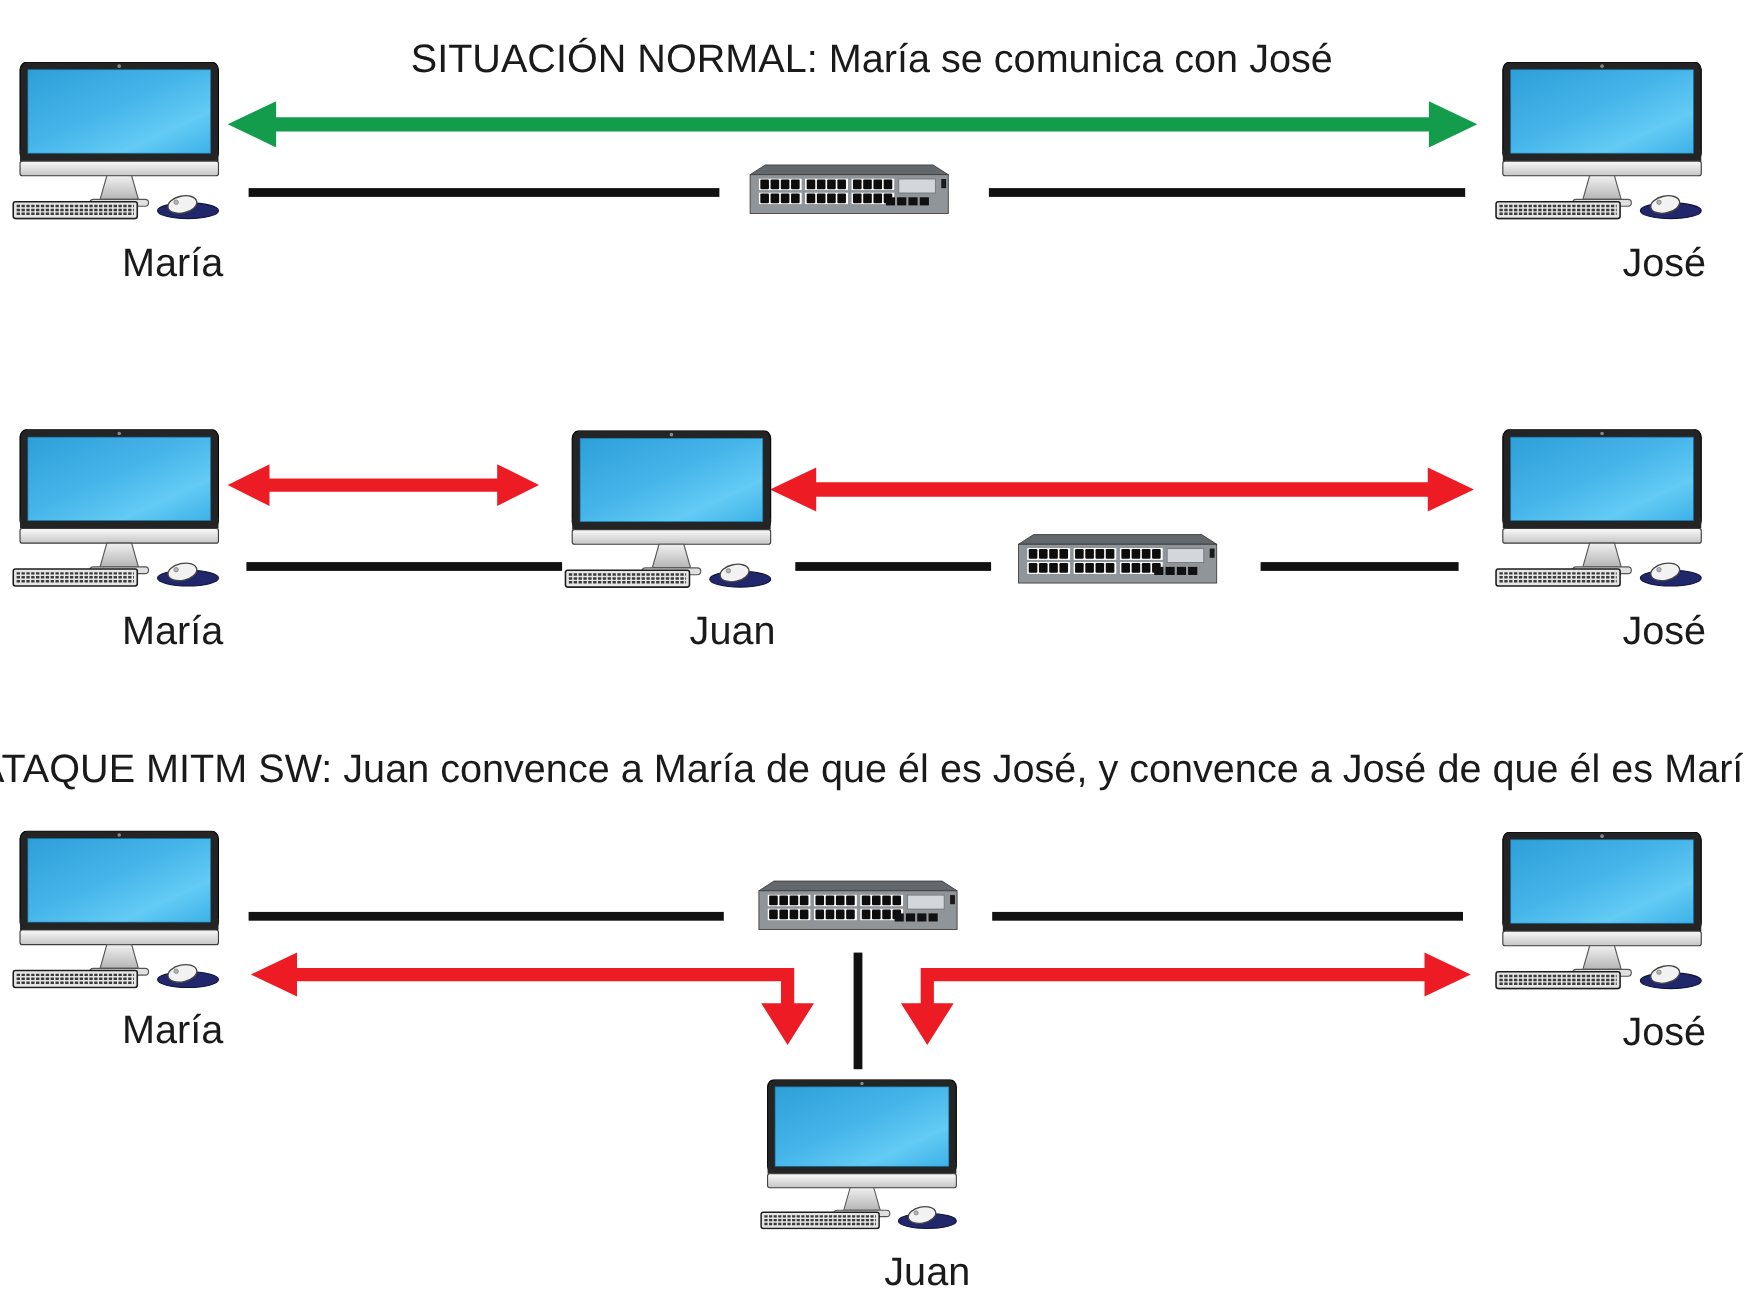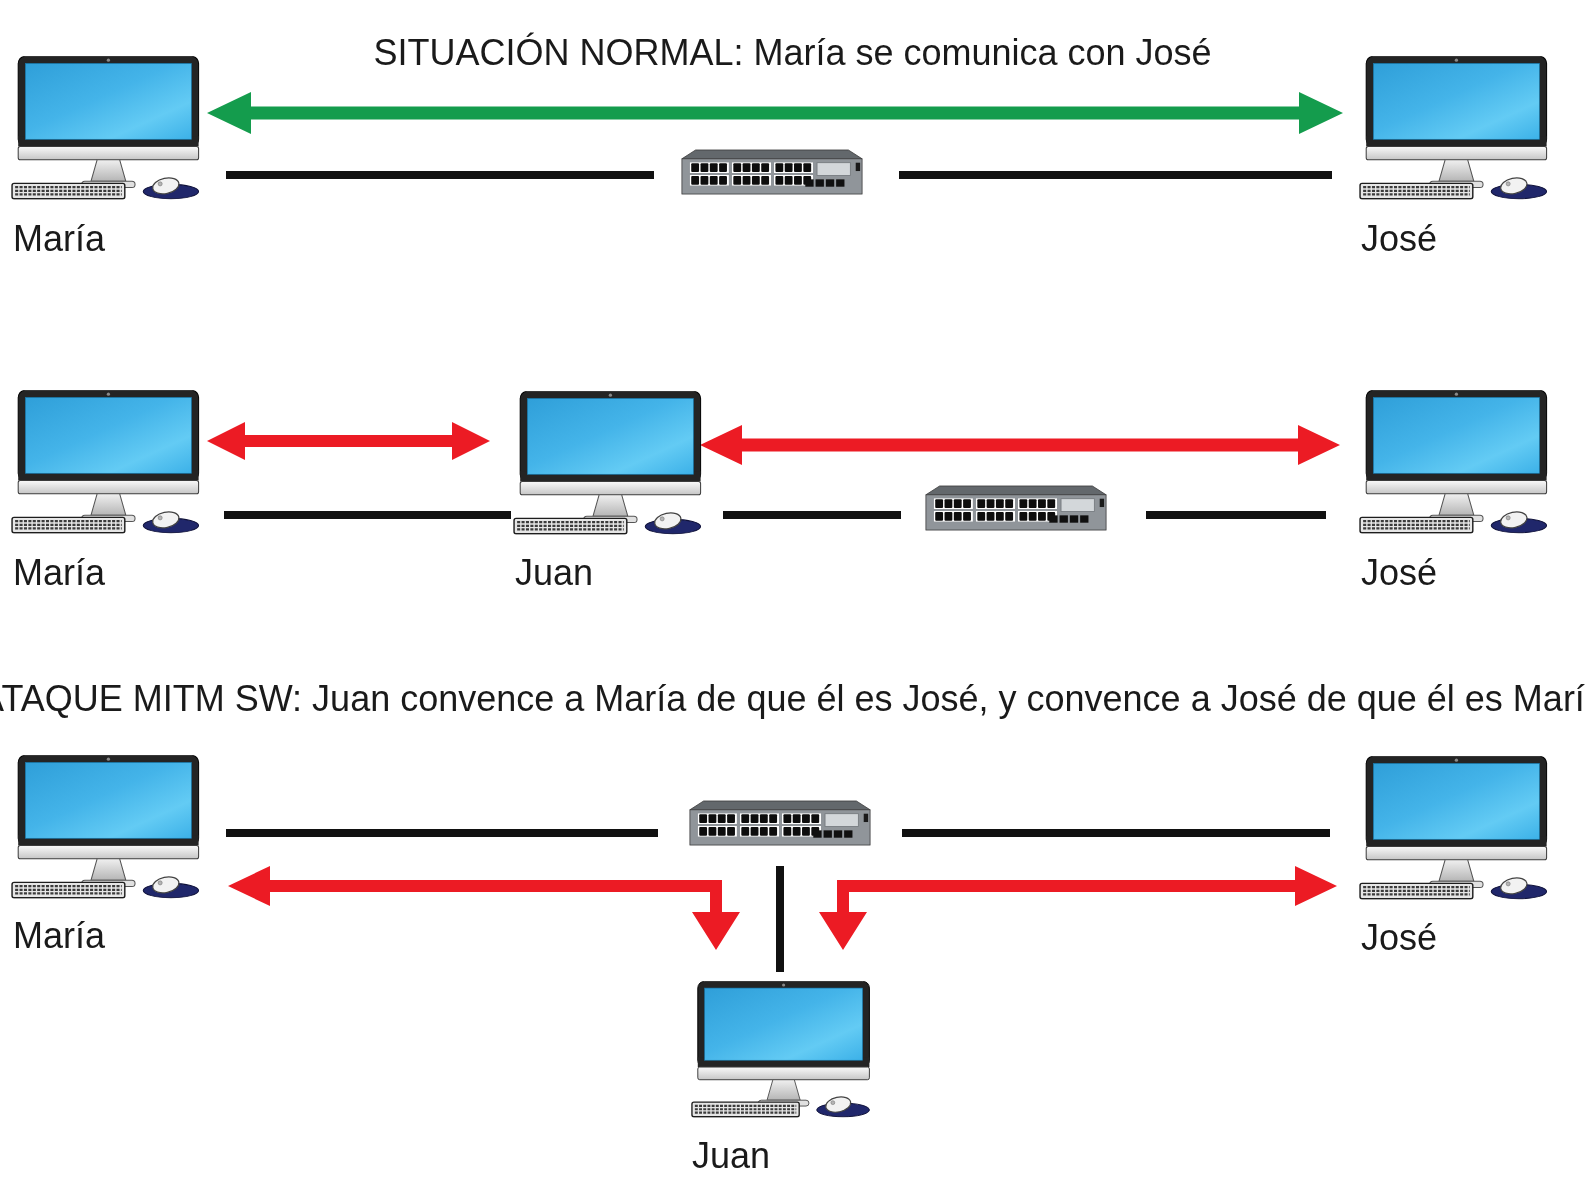--- a/index.html
+++ b/index.html
@@ -20,21 +20,21 @@
     font-size: 36px;
     line-height: 1.1;
     color: #1a1a1a;
     text-align: center;
   }
   .node-label {
     position: absolute;
     width: 190px;
     font-size: 36px;
     line-height: 1.1;
-    text-align: left;
+    text-align: right;
     color: #1a1a1a;
   }
   svg.icon { position: absolute; display: block; overflow: visible; }
   svg#wires { position: absolute; left: 0; top: 0; }
   .hidden-defs { position: absolute; width: 0; height: 0; overflow: hidden; }
 </style>
 </head>
 <body>
 
 <div class="canvas">

